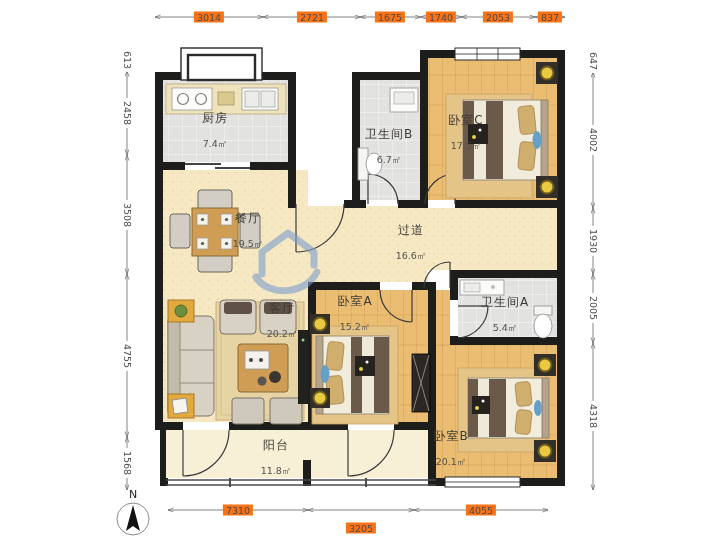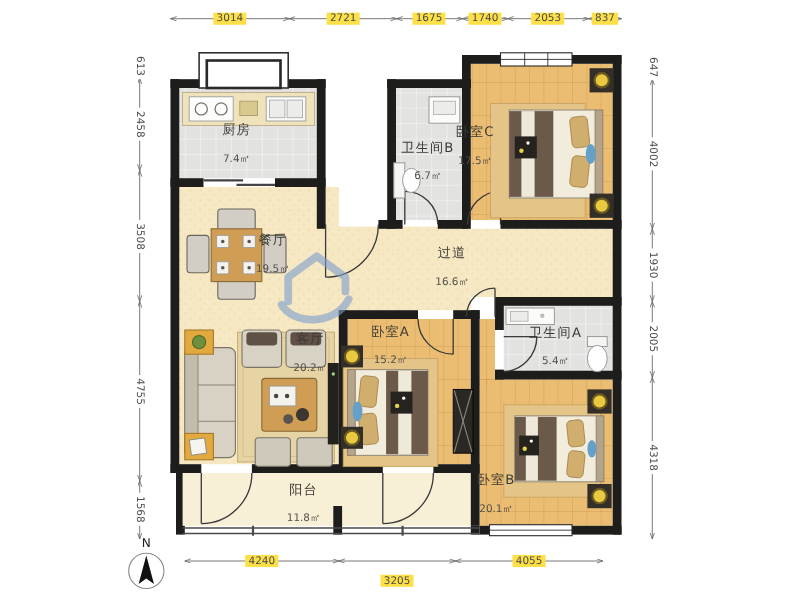--- a/index.html
+++ b/index.html
@@ -3,21 +3,21 @@
 <meta charset="utf-8">
 <style>
   html,body{margin:0;padding:0;background:#ffffff;}
   #stage{position:relative;width:720px;height:540px;background:#fff;overflow:hidden;
          font-family:"DejaVu Sans","Liberation Sans",sans-serif;}
   svg{position:absolute;left:0;top:0;}
   .room-label{position:absolute;transform:translate(-50%,0);text-align:center;z-index:30;pointer-events:none;}
   .rname{font-size:12px;color:#3d3a34;letter-spacing:1px;white-space:nowrap;}
   .rarea{font-size:9.5px;color:#55504a;margin-top:11px;white-space:nowrap;}
   .dim{position:absolute;transform:translate(-50%,-50%);font-size:9.5px;color:#4a4a4a;
-       background:#fde047;padding:0 3px;z-index:20;white-space:nowrap;}
+       background:#f97316;padding:0 3px;z-index:20;white-space:nowrap;}
   .dimv{position:absolute;transform:translate(-50%,-50%) rotate(90deg);font-size:9.5px;color:#4a4a4a;
        background:#fff;padding:0 3px;z-index:20;white-space:nowrap;}
   .watermark-text{position:absolute;left:318px;top:247px;font-size:34px;letter-spacing:5px;
        color:rgba(124,157,205,0.60);z-index:40;white-space:nowrap;}
   .north-label{position:absolute;left:133px;top:494px;transform:translate(-50%,-50%);
        font-size:11px;color:#222;z-index:20;}
 </style>
 </head>
 <body>
 
@@ -347,21 +347,21 @@
       <div class="rarea">7.4㎡</div>
   </div>
   <div class="room-label" style="left:248px;top:210px;">
     <div class="rname">餐厅</div>
       <div class="rarea">19.5㎡</div>
   </div>
   <div class="room-label" style="left:389px;top:126px;">
     <div class="rname">卫生间B</div>
       <div class="rarea">6.7㎡</div>
   </div>
-  <div class="room-label" style="left:432px;top:112px;">
+  <div class="room-label" style="left:466px;top:112px;">
     <div class="rname">卧室C</div>
       <div class="rarea">17.5㎡</div>
   </div>
   <div class="room-label" style="left:411px;top:222px;">
     <div class="rname">过道</div>
       <div class="rarea">16.6㎡</div>
   </div>
   <div class="room-label" style="left:282px;top:300px;">
     <div class="rname">客厅</div>
       <div class="rarea">20.2㎡</div>
@@ -383,21 +383,21 @@
       <div class="rarea">11.8㎡</div>
   </div>
 
   <div class="dim" style="left:209px;top:17px;">3014</div>
   <div class="dim" style="left:312px;top:17px;">2721</div>
   <div class="dim" style="left:390px;top:17px;">1675</div>
   <div class="dim" style="left:441px;top:17px;">1740</div>
   <div class="dim" style="left:498px;top:17px;">2053</div>
   <div class="dim" style="left:550px;top:17px;">837</div>
 
-  <div class="dim" style="left:238px;top:510px;">4240</div>
+  <div class="dim" style="left:238px;top:510px;">7310</div>
   <div class="dim" style="left:361px;top:528px;">3205</div>
   <div class="dim" style="left:481px;top:510px;">4055</div>
 
   <div class="dimv" style="left:127px;top:60px;">613</div>
   <div class="dimv" style="left:127px;top:113px;">2458</div>
   <div class="dimv" style="left:127px;top:215px;">3508</div>
   <div class="dimv" style="left:127px;top:356px;">4755</div>
   <div class="dimv" style="left:127px;top:463px;">1568</div>
 
   <div class="dimv" style="left:593px;top:61px;">647</div>

